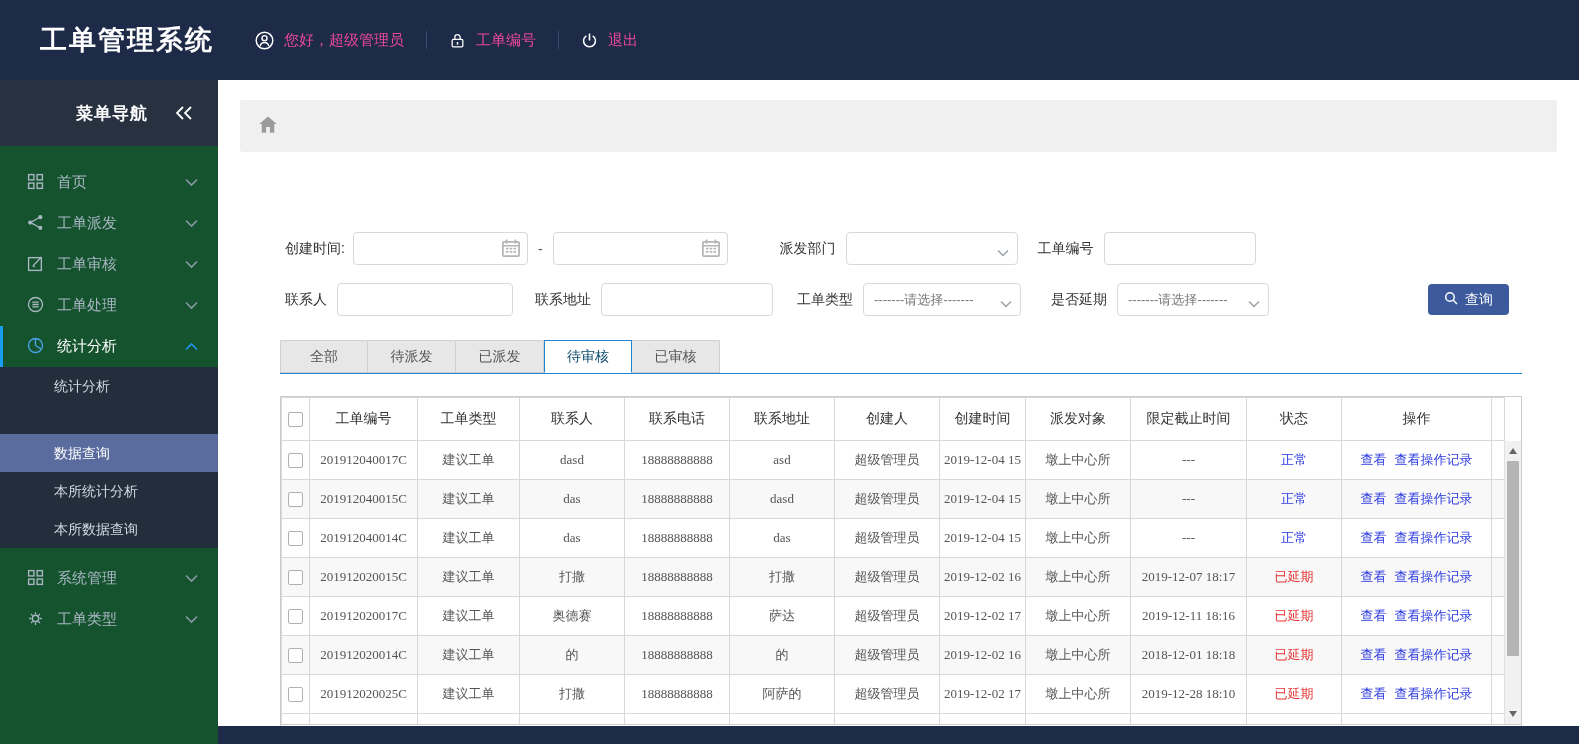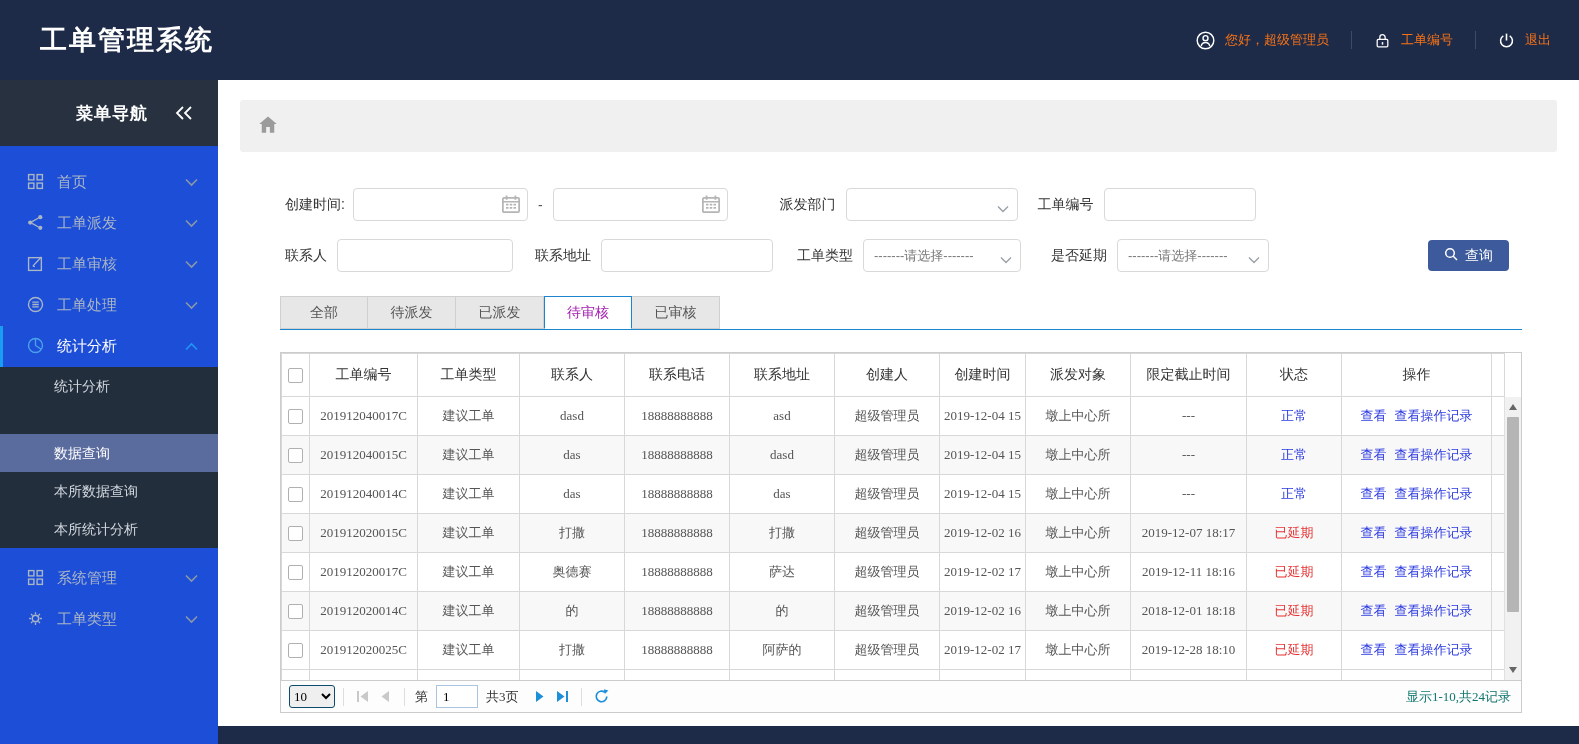--- a/index.html
+++ b/index.html
@@ -1,68 +1,68 @@
 <!DOCTYPE html>
 <html><head>
 <meta charset="utf-8">
 <style>
   * { box-sizing: border-box; margin: 0; padding: 0; }
   html,body { width:1579px; height:744px; overflow:hidden; }
   body { background:#1d2b48; font-family:"Liberation Sans","DejaVu Sans",sans-serif; }
 
   
-  .header { height:80px; background:#1d2b48; display:flex; align-items:center; justify-content:space-between; padding:0 28px 0 40px;gap:41px; }
+  .header { height:80px; background:#1d2b48; display:flex; align-items:center; justify-content:flex-start; padding:0 28px 0 40px;gap:41px; }
   .app-title { color:#ffffff; font-size:27px; font-weight:bold; letter-spacing:2px; }
-  .header-right { display:flex; align-items:center; color:#f97316; font-size:13px; }
+  .header-right { display:flex; align-items:center; color:#ec4899; font-size:15px; }
   .hr-item { display:flex; align-items:center; gap:10px; cursor:pointer; }
   .hr-divider { width:1px; height:18px; background:#3c4a6b; margin:0 22px; }
   .hicon svg { display:block; }
 
   
   .app { display:flex; height:664px; }
-  .sidebar { width:218px; background:#1d4ed8; flex:none; }
+  .sidebar { width:218px; background:#14532d; flex:none; }
   .content { flex:1; background:#ffffff; height:646px; overflow:hidden; position:relative; }
 
   
   .side-head { height:66px; background:#273140; display:flex; align-items:center; justify-content:flex-end; padding:0 24px; gap:26px; }
   .side-title { color:#ffffff; font-size:17px; font-weight:bold; letter-spacing:1px; }
   .collapse-btn { cursor:pointer; display:flex; }
   .menu { padding-top:16px; }
   .menu-item { height:41px; display:flex; align-items:center; gap:13px; padding:0 20px 0 24px; color:#aab6c4; font-size:15px; cursor:pointer; border-left:3px solid transparent; }
   .menu-item .mi-chev { margin-left:auto; display:flex; }
   .menu-item.active { color:#ffffff; border-left-color:#1a9df0; }
   .submenu { background:#232e3d; }
   .submenu-item { height:38px; line-height:38px; padding-left:54px; color:#d2d9e1; font-size:14px; cursor:pointer; }
   .submenu-item.selected { background:#5a6b9e; color:#ffffff;margin-top:29px; }
   .menu-gap { height:10px; }
 
   
   .breadcrumb { margin:20px 22px 0 22px; height:52px; background:#f0f0f0; border-radius:3px; display:flex; align-items:center; padding:0 18px; }
 
   
-  .filters { padding:36px 70px 0 67px; font-size:14px; color:#333; }
+  .filters { padding:36px 70px 0 67px; font-size:14px; color:#333;margin-top:44px; }
   .f-row { display:flex; align-items:center; }
   .f-row2 { margin-top:18px; }
   .f-label { white-space:nowrap; }
   .input, .sel { border:1px solid #d9d9d9; border-radius:4px; height:33px; background:#fff; font-size:13px; color:#333; }
   .input { padding:0 8px; outline:none; font-family:inherit; }
   .datebox { position:relative; width:175px; margin-left:8px; }
   .datebox .input { width:100%; padding-right:30px; }
   .cal-icon { position:absolute; right:7px; top:6px; }
   .dash { margin:0 10px; color:#555; }
   .sel { position:relative; display:flex; align-items:center; padding:0 26px 0 10px; color:#777; cursor:pointer; }
   .sel .sel-chev { position:absolute; right:8px; top:12px; }
   .search-btn { margin-left:auto; background:#3d5b9c; color:#fff; border:none; border-radius:4px; height:31px; padding:0 16px; font-size:14px; display:flex; align-items:center; gap:7px; cursor:pointer; font-family:inherit; }
 
   
   .main-block { margin:24px 0 0 62px; width:1242px;font-family:Liberation Serif, serif; }
   .tabs { display:flex; border-bottom:1px solid #1d85d0; }
   .tab { width:88px; height:33px; line-height:32px; text-align:center; font-size:14px; color:#555; background:#e7e7e7; border:1px solid #d0d0d0; border-left:none; cursor:pointer; }
   .tab:first-child { border-left:1px solid #d0d0d0; }
-  .tab.active { background:#ffffff; color:#a21caf; border:1px solid #1d85d0; margin-bottom:-1px; border-bottom:1px solid #ffffff; position:relative; }
+  .tab.active { background:#ffffff; color:#0c4a6e; border:1px solid #1d85d0; margin-bottom:-1px; border-bottom:1px solid #ffffff; position:relative; }
 
   
   .table-viewport { margin-top:22px; height:329px; overflow:hidden; position:relative; border:1px solid #cccccc; }
   table { border-collapse:collapse; table-layout:fixed; width:1223px; }
   th, td { border:1px solid #d8d8d8; font-weight:normal; overflow:hidden; white-space:nowrap; }
   th { height:43px; font-size:14px; color:#333; background:#fff; }
   td { height:39px; font-size:13px; color:#555; text-align:center; }
   tr.even td { background:#f8f8f8; }
   .cb { display:inline-block; width:15px; height:15px; border:1px solid #b0b0b0; border-radius:2px; background:#fff; vertical-align:middle; cursor:pointer; }
   td.status-normal { color:#2d3be0; }
@@ -198,22 +198,22 @@
         <span>统计分析</span>
         <span class="mi-chev">
             <svg width="13" height="9" viewBox="0 0 13 9">
               <path d="M1 7.5 L6.5 2 L12 7.5" fill="none" stroke="#2196f3" stroke-width="1.6"></path>
             </svg>
           </span>
       </div>
       <div class="submenu">
         <div class="submenu-item">统计分析</div>
         <div class="submenu-item selected">数据查询</div>
+        <div class="submenu-item">本所统计分析</div>
         <div class="submenu-item">本所数据查询</div>
-        <div class="submenu-item">本所统计分析</div>
       </div>
       <div class="menu-gap"></div>
       <div class="menu-item">
         <span><svg width="17" height="17" viewBox="0 0 16 16">
               <rect x="1.5" y="1.5" width="5" height="5" fill="none" stroke="#aab6c4" stroke-width="1.3"></rect>
               <rect x="9.5" y="1.5" width="5" height="5" fill="none" stroke="#aab6c4" stroke-width="1.3"></rect>
               <rect x="1.5" y="9.5" width="5" height="5" fill="none" stroke="#aab6c4" stroke-width="1.3"></rect>
               <rect x="9.5" y="9.5" width="5" height="5" fill="none" stroke="#aab6c4" stroke-width="1.3"></rect>
             </svg></span>
         <span>系统管理</span>

